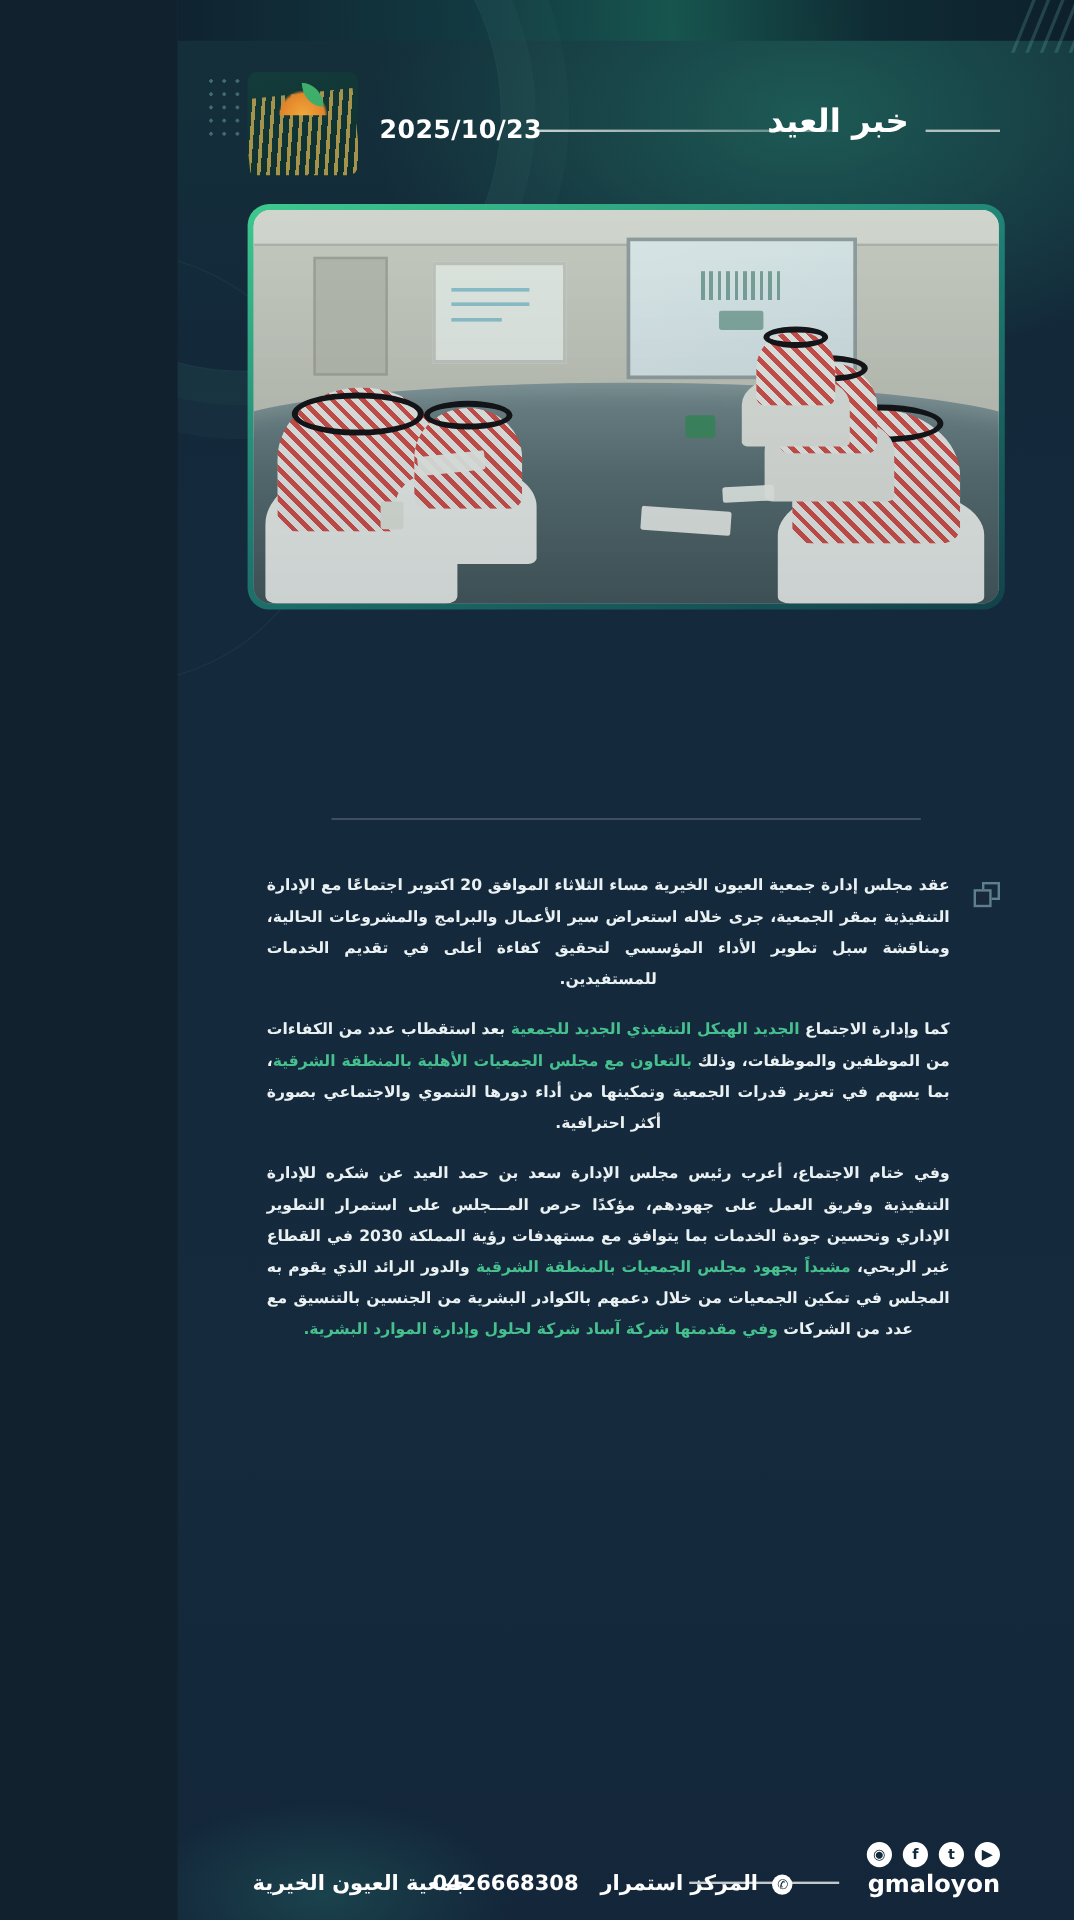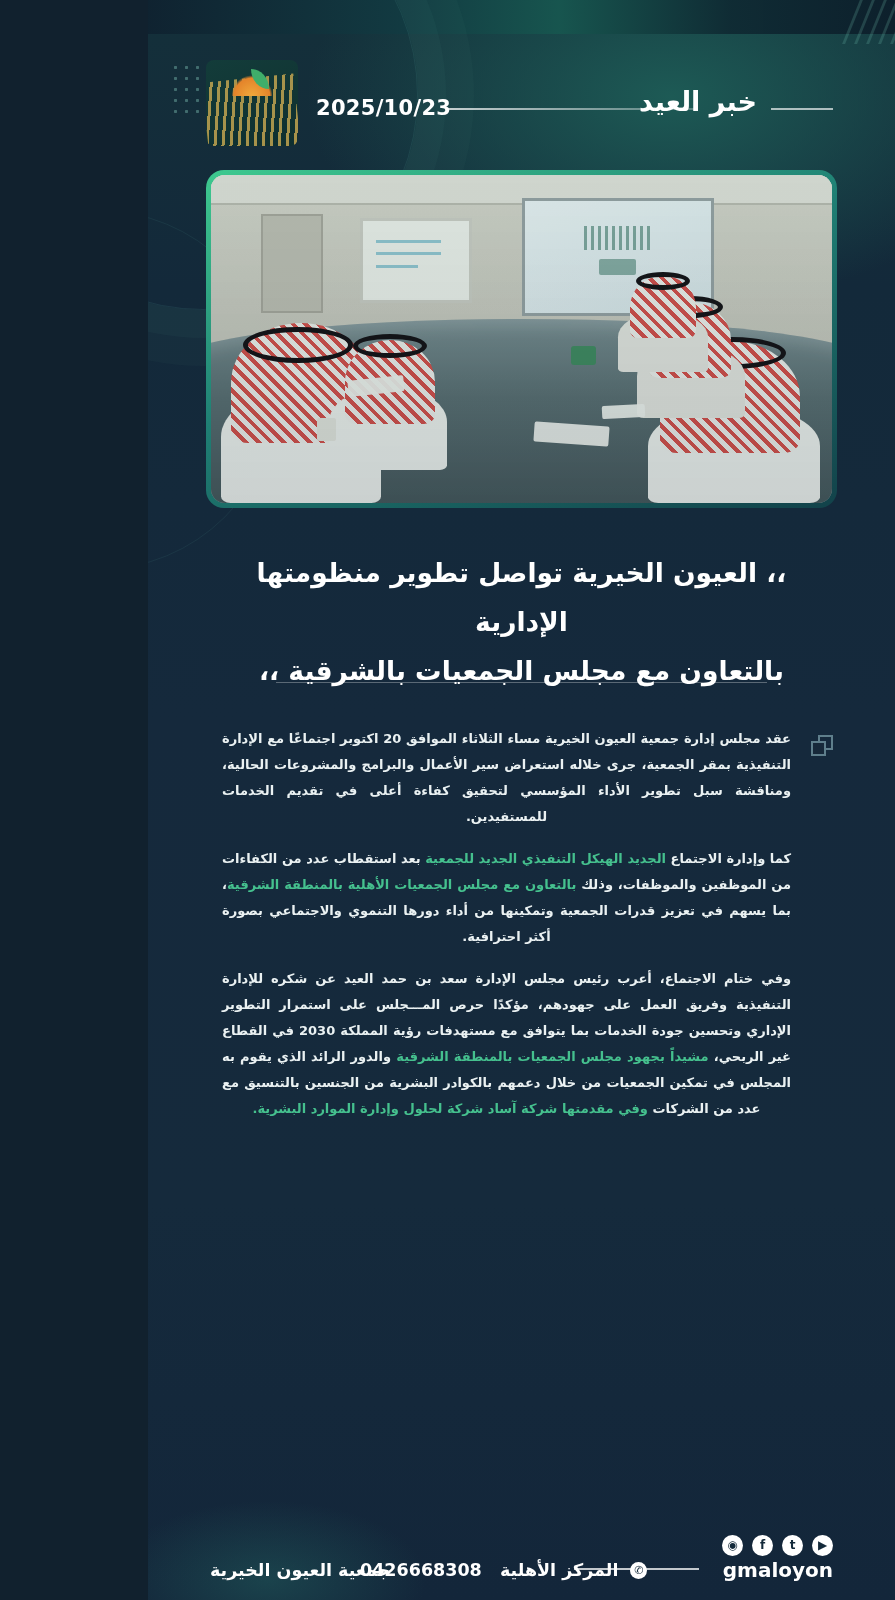--- a/index.html
+++ b/index.html
@@ -314,26 +314,20 @@
 
       <div class="paper p1"></div>
       <div class="paper p2"></div>
       <div class="paper p3"></div>
       <div class="cup"></div>
       <div class="plant"></div>
       <div class="photo-tint"></div>
     </div>
   </div>
 
-  <div class="title">
-    <span class="q">،،</span>
-    <span>العيون الخيرية تواصل تطوير منظومتها الإدارية</span><br>
-    <span>بالتعاون مع مجلس الجمعيات بالشرقية</span>
-    <span class="q">،،</span>
-  </div>
   <div class="title-rule"></div>
 
   <div class="quote-mark">
     <i></i>
       <i></i>
   </div>
 
   <div class="body">
     <p>عقد مجلس إدارة جمعية العيون الخيرية مساء الثلاثاء الموافق 20 اكتوبر اجتماعًا مع الإدارة التنفيذية بمقر الجمعية، جرى خلاله استعراض سير الأعمال والبرامج والمشروعات الحالية، ومناقشة سبل تطوير الأداء المؤسسي لتحقيق كفاءة أعلى في تقديم الخدمات للمستفيدين.</p>
     <p>
@@ -351,17 +345,17 @@
       <span class="sic">f</span>
       <span class="sic">t</span>
       <span class="sic">▶</span>
     </div>
     <div class="handle">gmaloyon</div>
     <div class="foot-rule"></div>
     <div class="foot-org">جمعية العيون الخيرية</div>
     <div class="foot-phone">0426668308</div>
     <div class="foot-media">
       <span class="phone-ic">✆</span>
-      <span>المركز الأهلية</span>
+      <span>المركز استمرار</span>
     </div>
   </div>
 
 </div>
 
 </body></html>

